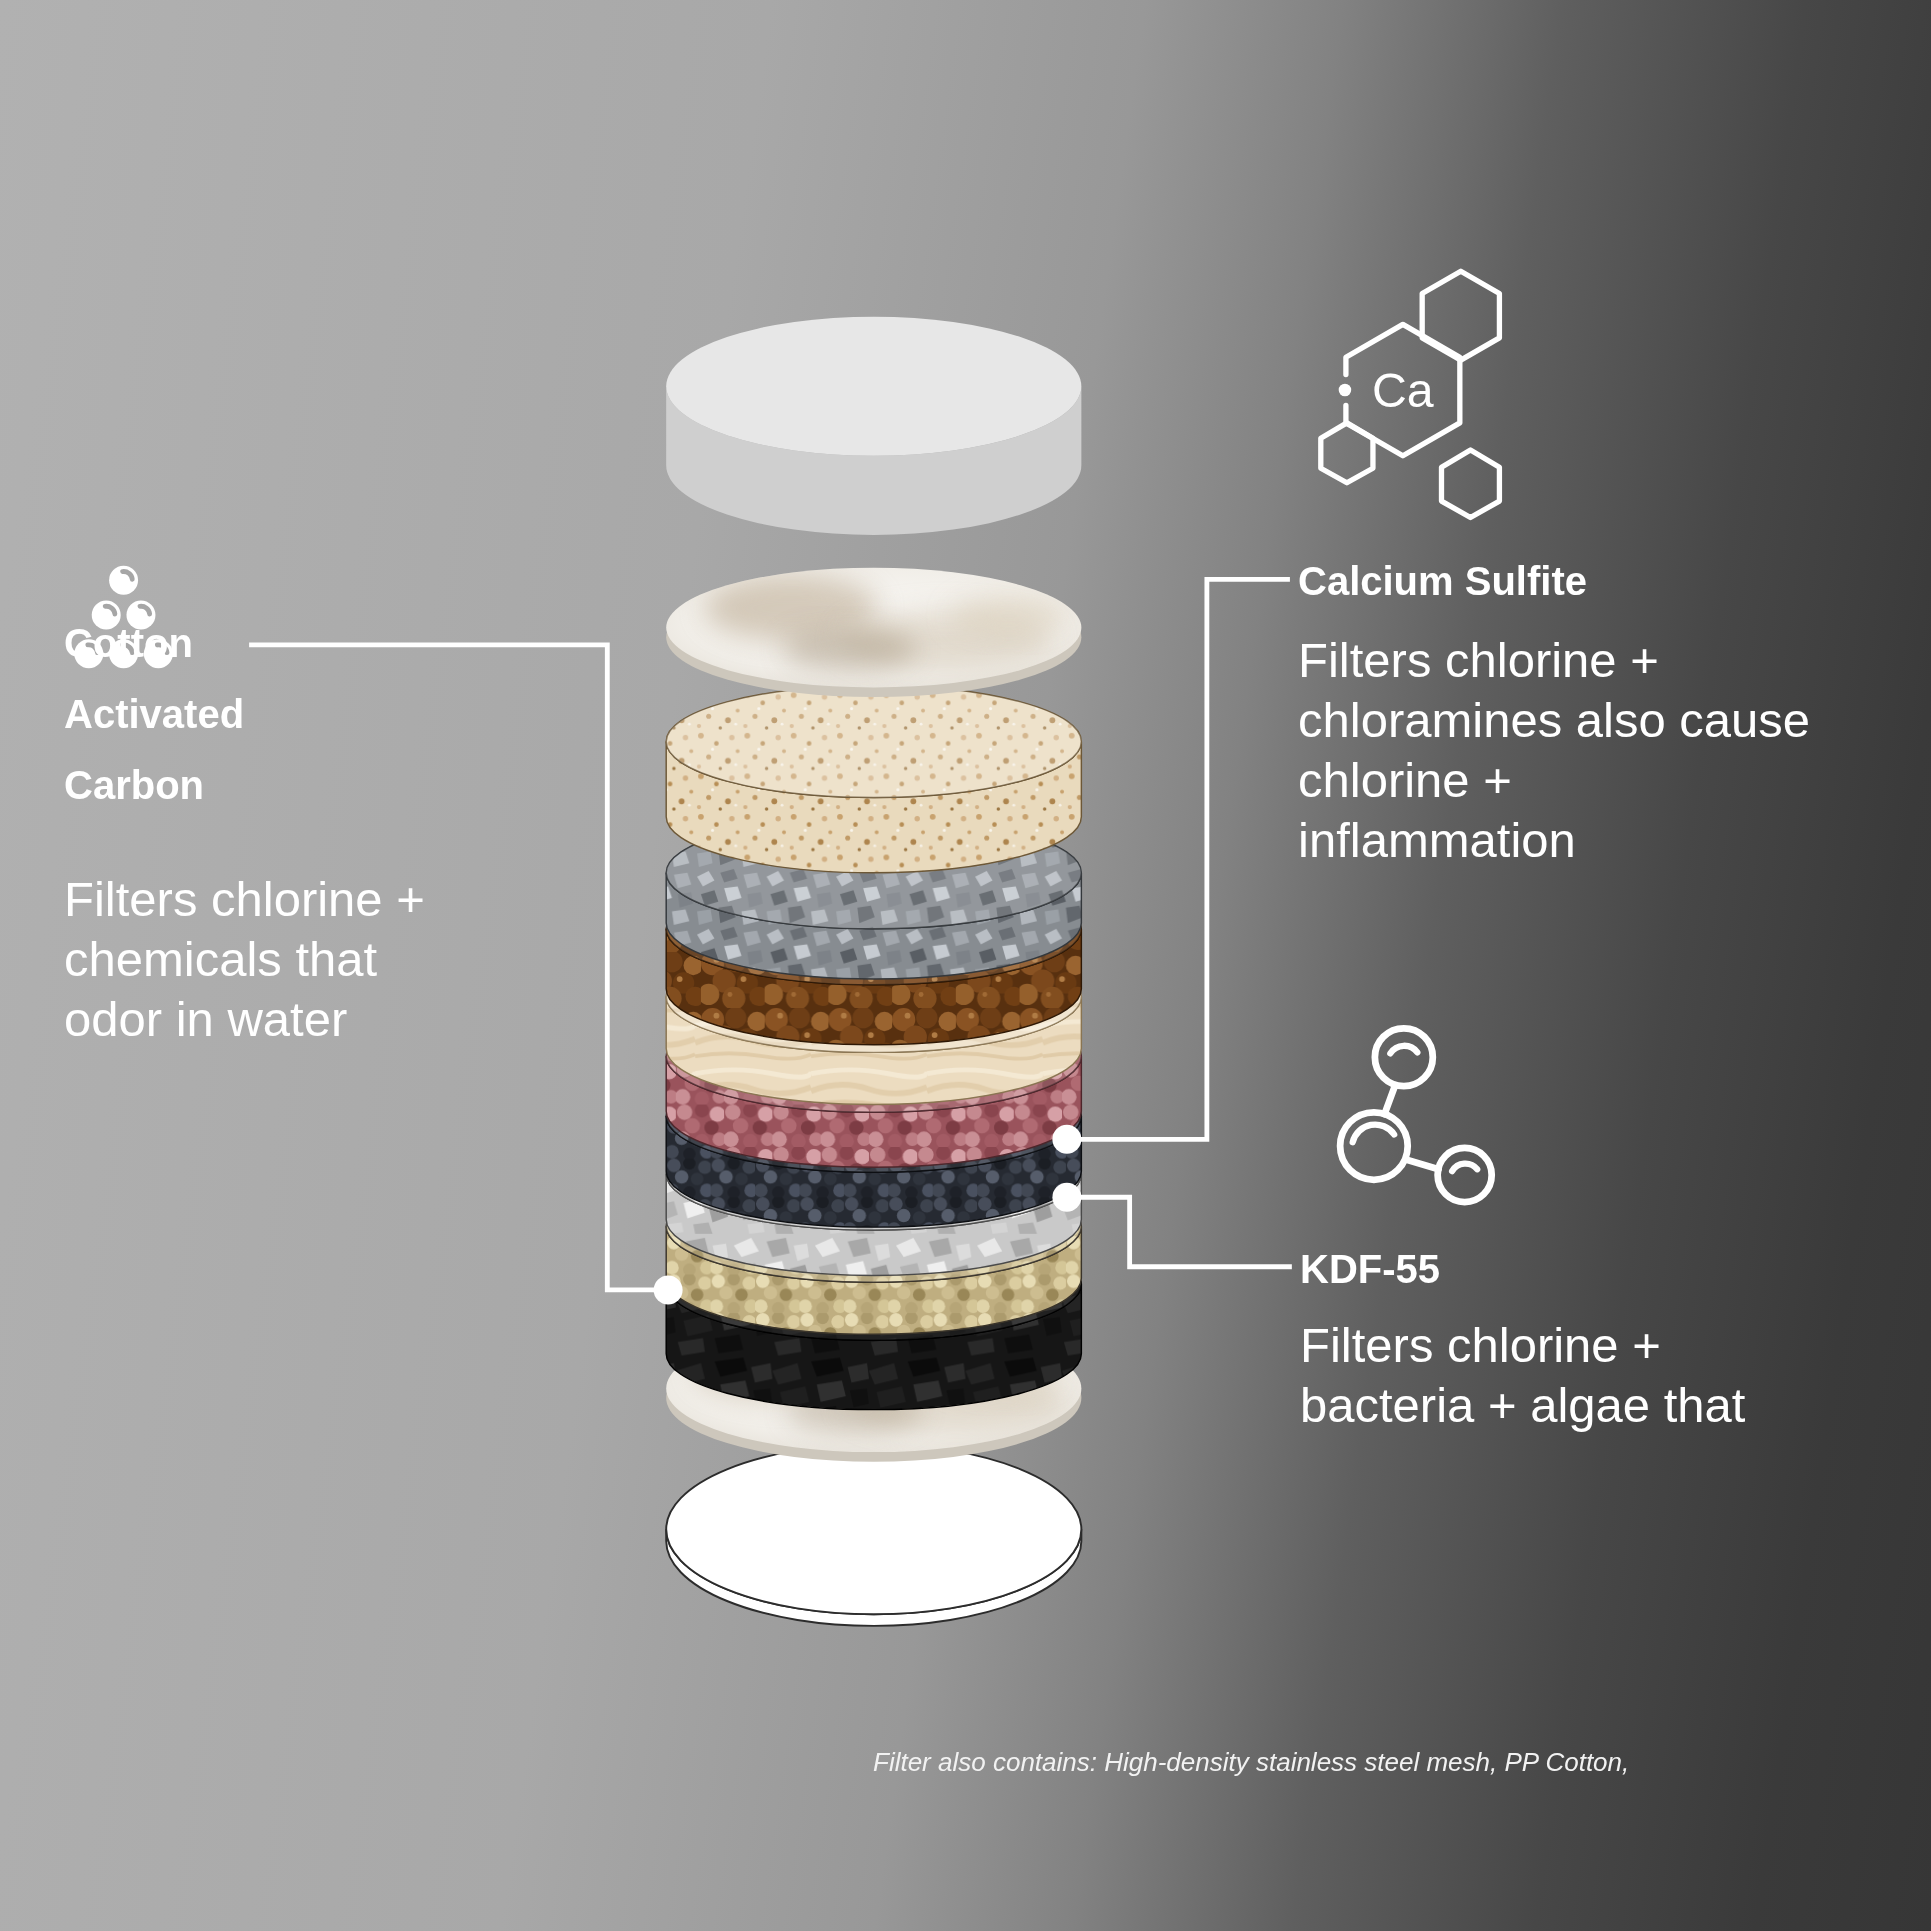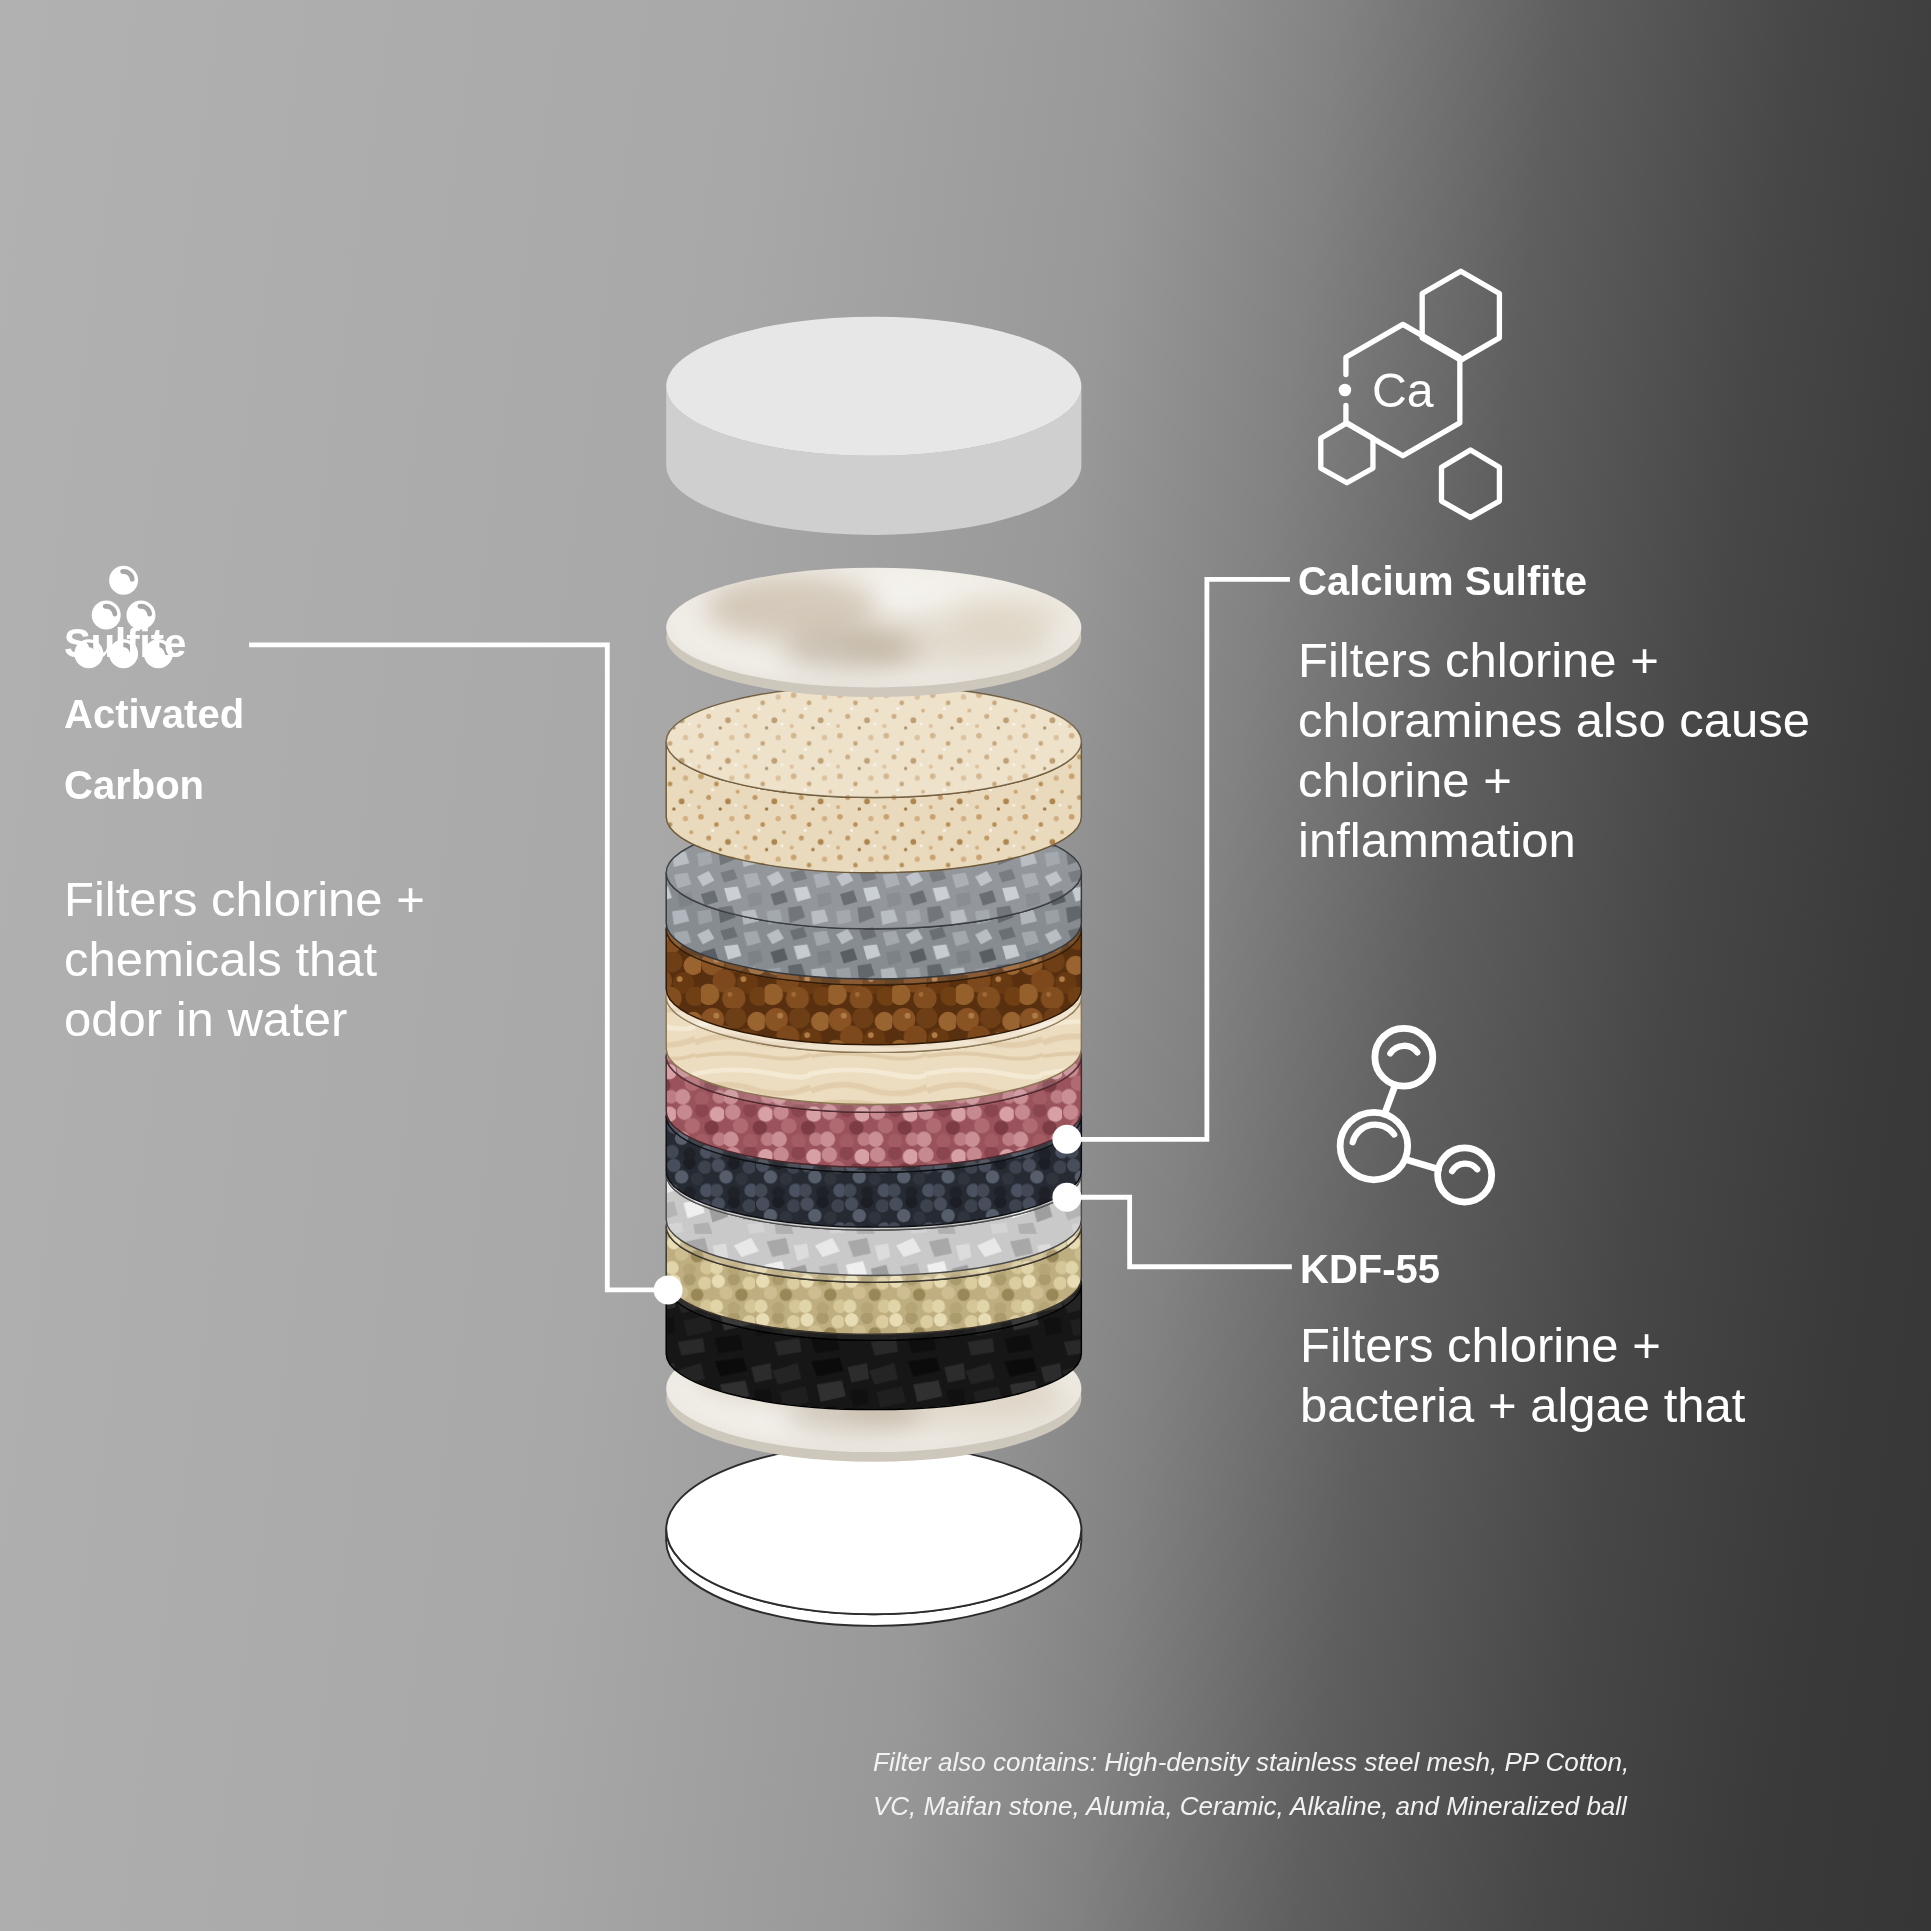--- a/index.html
+++ b/index.html
@@ -276,21 +276,21 @@
       <circle cx="1454" cy="1095" r="30"></circle>
       <circle cx="1517" cy="1217" r="28"></circle>
       <path d="M1401 1183 A24 24 0 0 1 1444 1175" stroke-width="6.5"></path>
       <path d="M1440 1091 A17 17 0 0 1 1468 1090" stroke-width="6.5"></path>
       <path d="M1504 1213 A16 16 0 0 1 1530 1211" stroke-width="6.5"></path>
     </g>
   </svg>
 
 
   <div class="abs h-callout" style="left:64px;top:608px">
-    <div>Sulfite</div>
+    <div>Cotton</div>
     <div>Activated</div>
     <div>Carbon</div>
   </div>
   <div class="abs body-callout" style="left:64px;top:869px">
     <div>Filters chlorine +</div>
     <div>chemicals that</div>
     <div>odor in water</div>
   </div>
 
   <div class="abs h-callout" style="left:1298px;top:546px">Calcium Sulfite</div>
@@ -302,17 +302,16 @@
   </div>
 
   <div class="abs h-callout" style="left:1300px;top:1234px">KDF-55</div>
   <div class="abs body-callout" style="left:1300px;top:1315px">
     <div>Filters chlorine +</div>
     <div>bacteria + algae that</div>
   </div>
 
   <div class="abs footnote" style="left:873px;top:1740px">
     <div>Filter also contains: High-density stainless steel mesh, PP Cotton,</div>
-    <div>VC, Maifan stone, Alumia, Ceramic, Alkaline, and Mineralized ball</div>
   </div>
 
 </div>
 
 
 </body></html>

